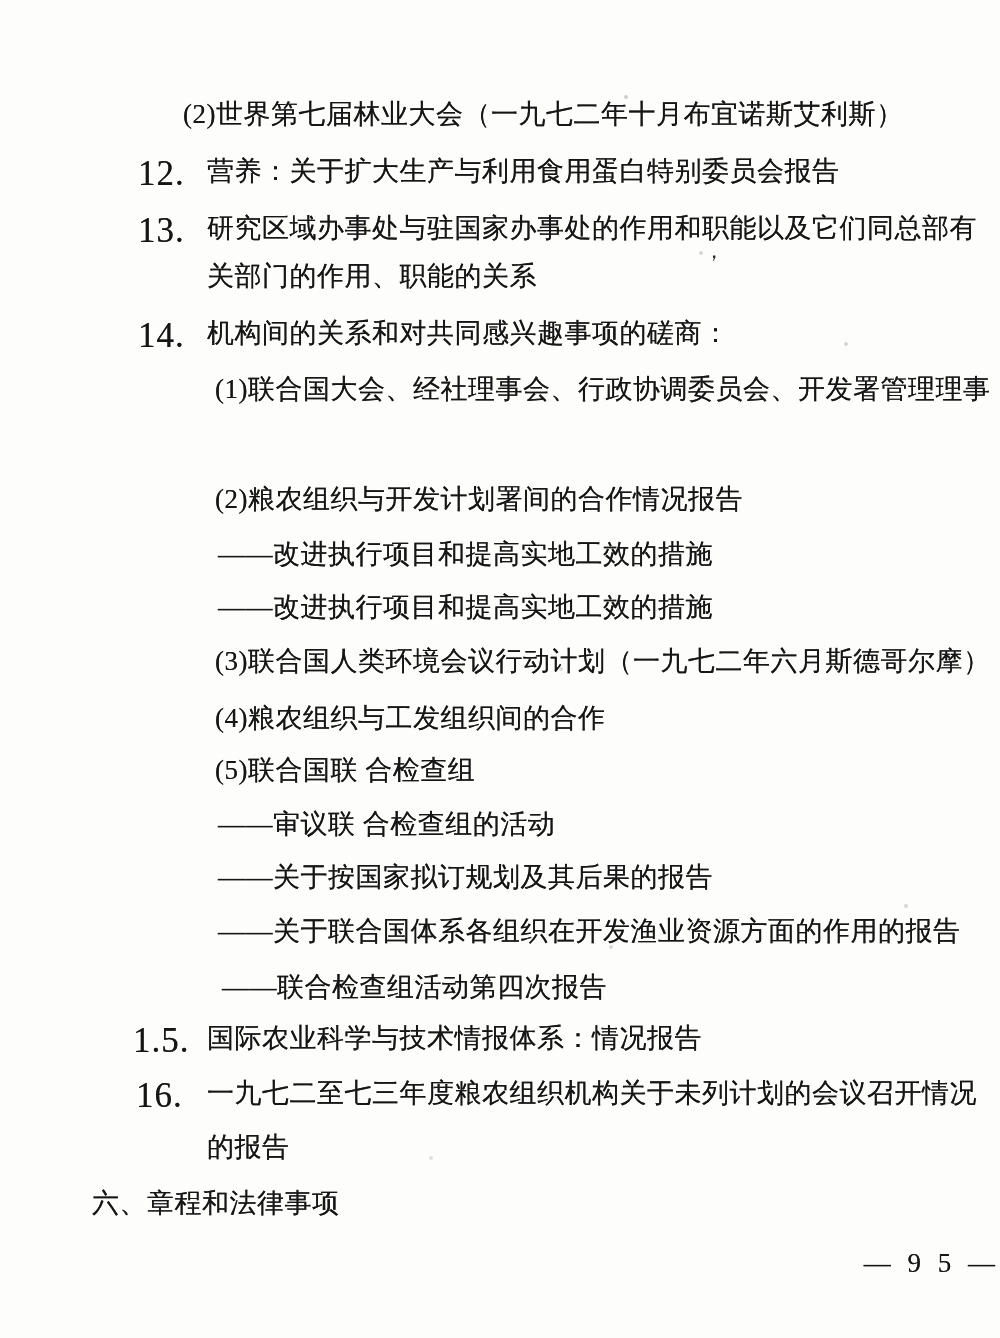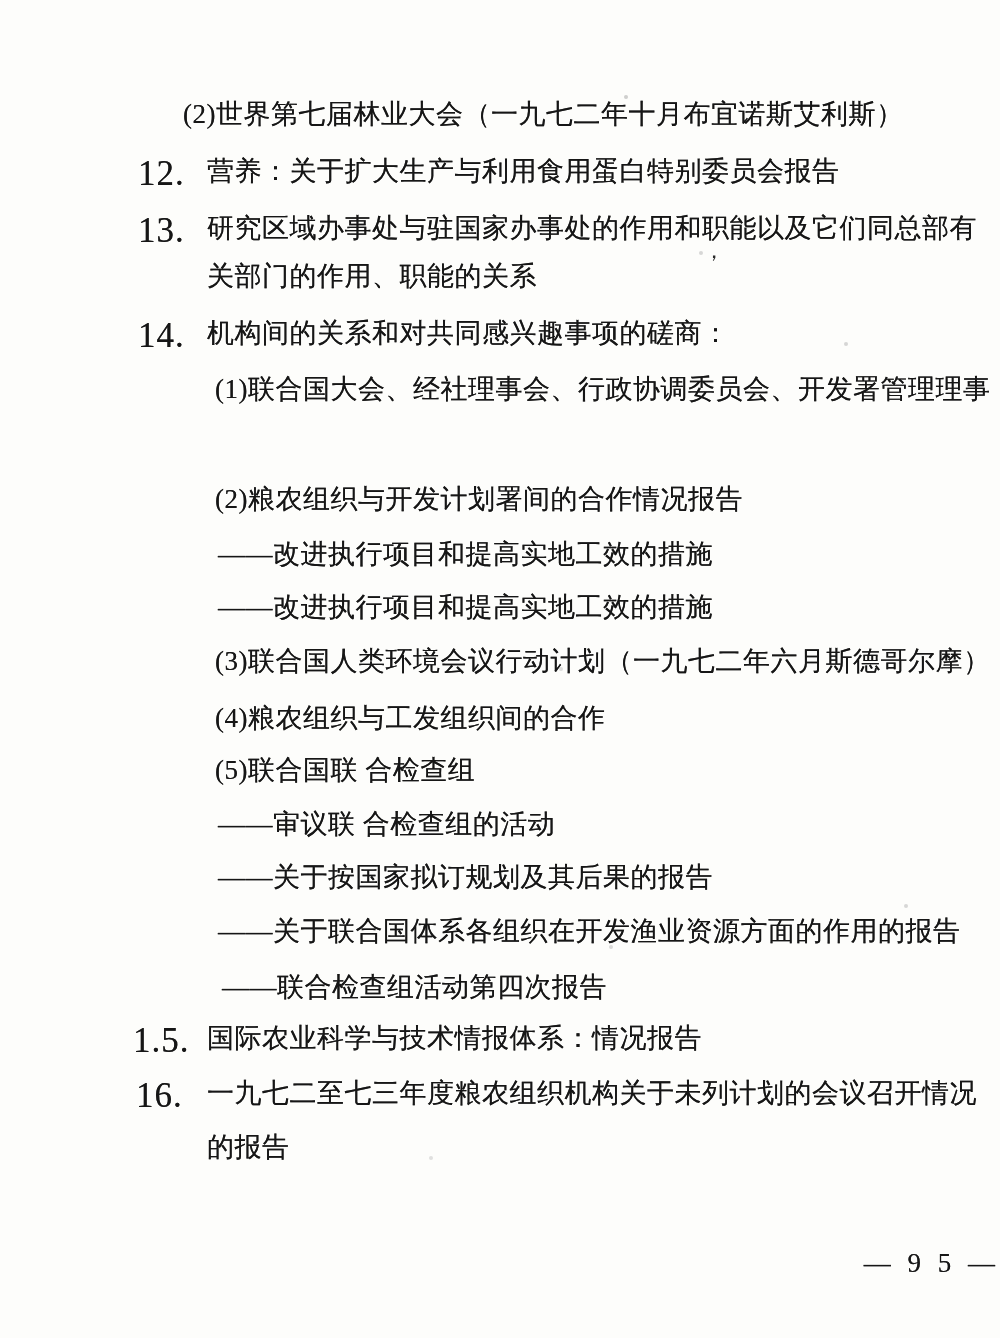--- a/index.html
+++ b/index.html
@@ -95,17 +95,18 @@
 
   <div class="ln" style="left:218px;top:916px">——关于联合国体系各组织在开发渔业资源方面的作用的报告</div>
 
   <div class="num" style="left:133px;top:1025px">1.5.</div>
   <div class="ln" style="left:207px;top:1023px">国际农业科学与技术情报体系：情况报告</div>
 
   <div class="num" style="left:136px;top:1080px">16.</div>
   <div class="ln" style="left:207px;top:1078px">一九七二至七三年度粮农组织机构关于未列计划的会议召开情况</div>
   <div class="ln" style="left:207px;top:1132px">的报告</div>
 
+  <div class="ln" style="left:92px;top:1188px">六、章程和法律事项</div>
 
   <div class="pagenum">— 9 5 —</div>
 
   <div class="noise"></div>
 </div>
 
 </body></html>

